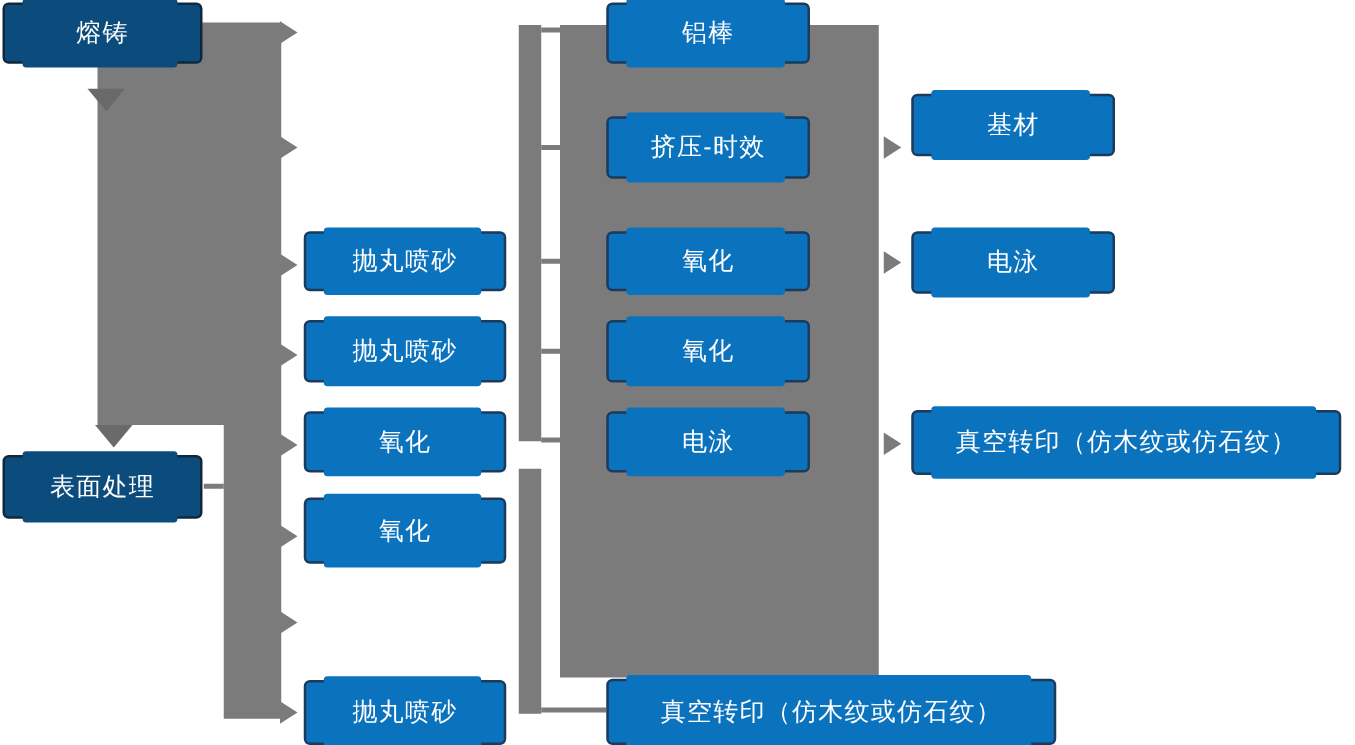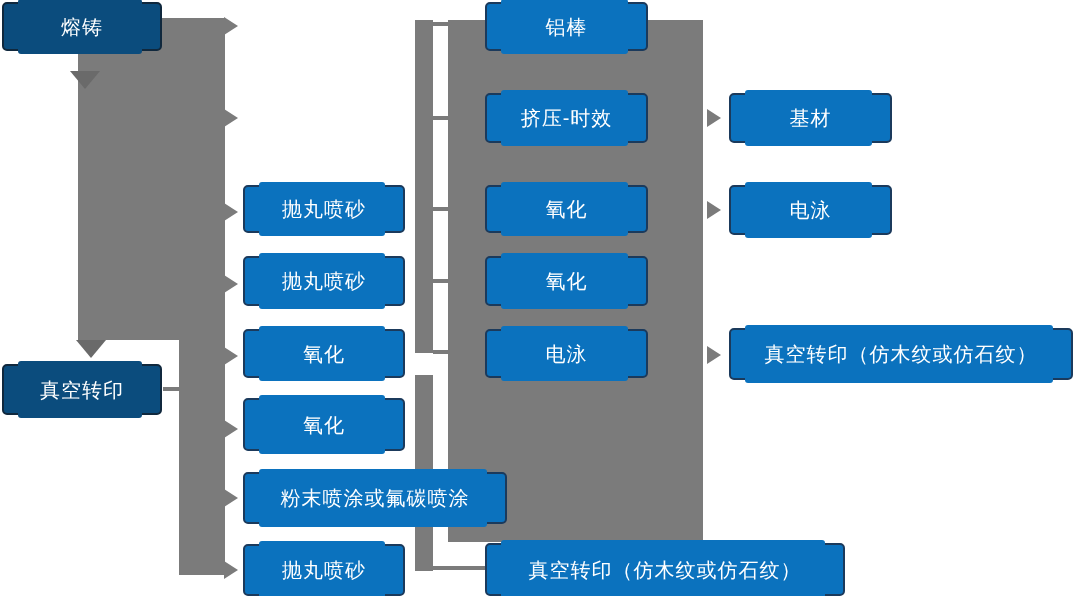--- a/index.html
+++ b/index.html
@@ -57,33 +57,32 @@
   <div class="arr-r" style="left:224px;top:561px"></div>
 
   <div class="arr-r" style="left:707px;top:109px"></div>
   <div class="arr-r" style="left:707px;top:201px"></div>
   <div class="arr-r" style="left:707px;top:346px"></div>
 
   <div class="arr-d" style="left:70px;top:71px"></div>
   <div class="arr-d" style="left:76px;top:340px"></div>
 
   <div class="box stage" style="left:2px;top:2px;width:160px;height:49px">熔铸</div>
-  <div class="box stage" style="left:2px;top:364px;width:160px;height:51px">真空转印</div>
+  <div class="box stage" style="left:2px;top:364px;width:160px;height:51px">表面处理</div>
 
   <div class="box step" style="left:243px;top:185px;width:162px;height:48px">抛丸喷砂</div>
   <div class="box step" style="left:243px;top:256px;width:162px;height:50px">抛丸喷砂</div>
   <div class="box step" style="left:243px;top:329px;width:162px;height:49px">氧化</div>
   <div class="box step" style="left:243px;top:398px;width:162px;height:53px">氧化</div>
-  <div class="box step" style="left:243px;top:472px;width:264px;height:52px">粉末喷涂或氟碳喷涂</div>
   <div class="box step" style="left:243px;top:544px;width:162px;height:52px">抛丸喷砂</div>
 
   <div class="box step" style="left:485px;top:93px;width:163px;height:50px">挤压-时效</div>
   <div class="box step" style="left:485px;top:2px;width:163px;height:49px">铝棒</div>
   <div class="box step" style="left:485px;top:185px;width:163px;height:48px">氧化</div>
   <div class="box step" style="left:485px;top:256px;width:163px;height:50px">氧化</div>
   <div class="box step" style="left:485px;top:329px;width:163px;height:49px">电泳</div>
   <div class="box step" style="left:485px;top:543px;width:360px;height:53px">真空转印（仿木纹或仿石纹）</div>
 
-  <div class="box step" style="left:729px;top:93px;width:163px;height:50px">基材</div>
+  <div class="box step" style="left:729px;top:75px;width:163px;height:50px">基材</div>
   <div class="box step" style="left:729px;top:185px;width:163px;height:50px">电泳</div>
   <div class="box step" style="left:729px;top:328px;width:344px;height:52px">真空转印（仿木纹或仿石纹）</div>
 
 </div>
 
 </body></html>

